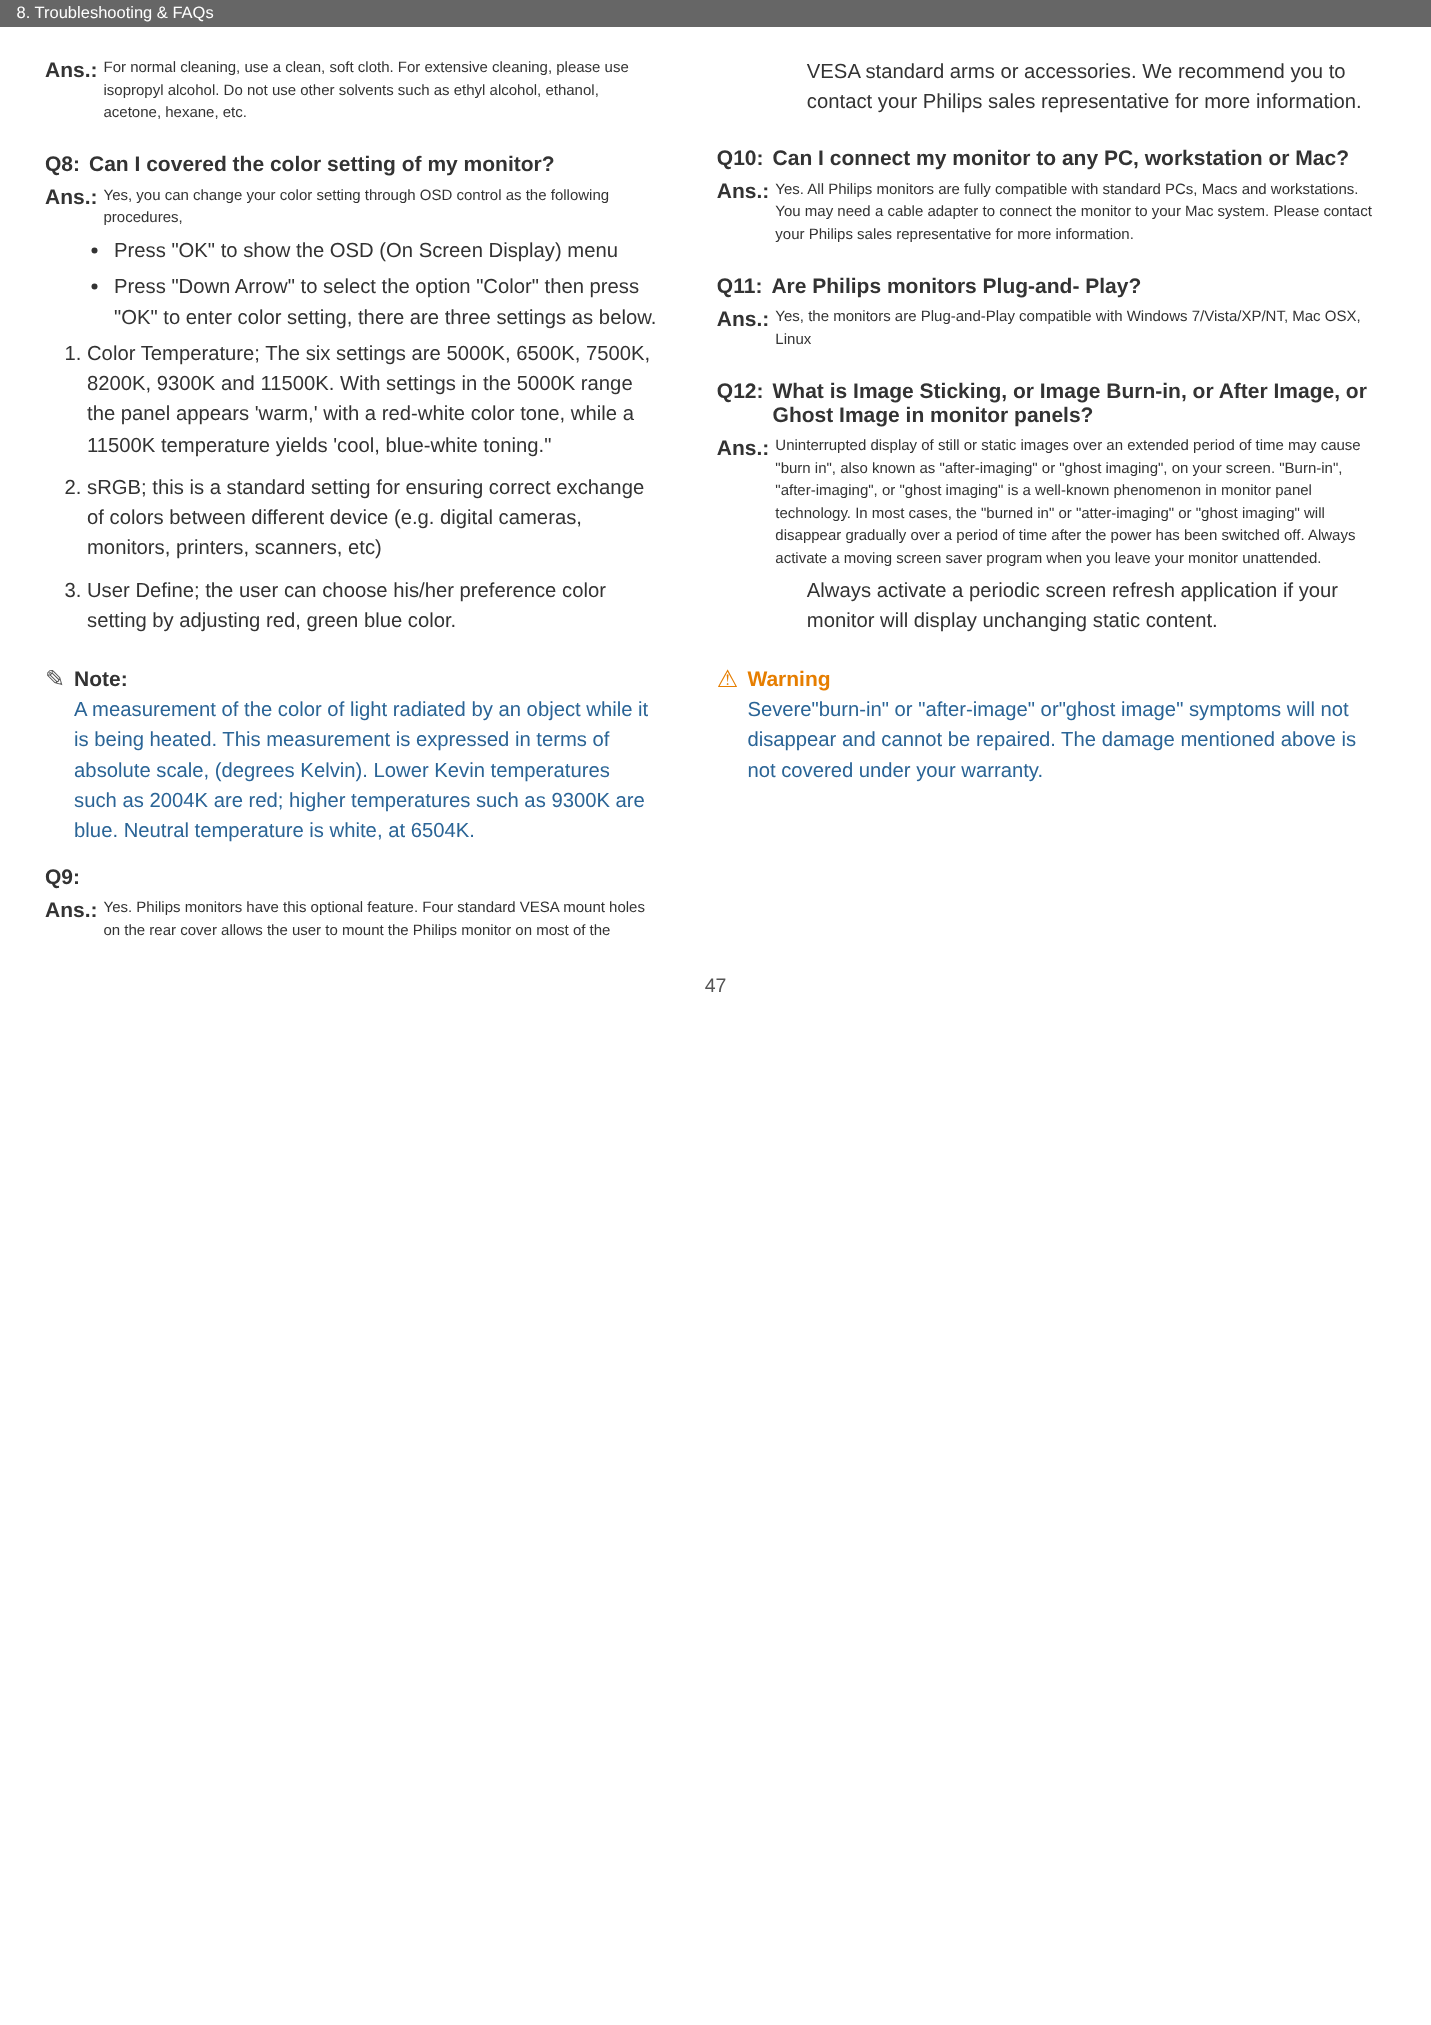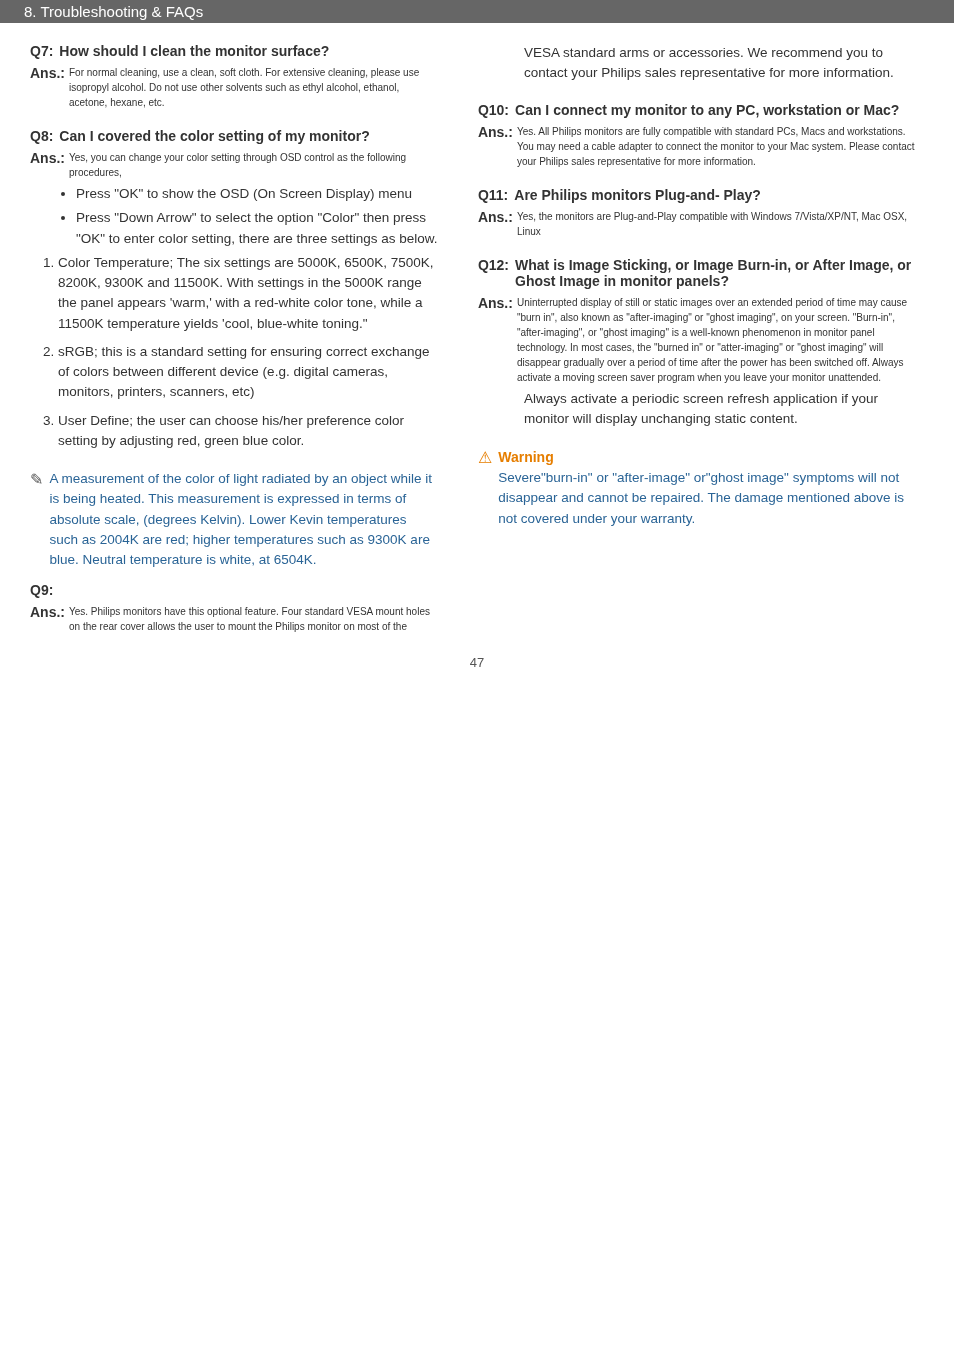--- a/index.html
+++ b/index.html
@@ -13,22 +13,22 @@
     }
     .page {
       width: 954px;
       min-height: 1350px;
       padding: 0;
       position: relative;
     }
     .header-bar {
       background: #666;
       color: #fff;
-      font-size: 15px;
-      padding: 3px 24px;
+      font-size: 11px;
+      padding: 3px 11px;
       margin-bottom: 20px;
     }
     .two-col {
       display: flex;
       gap: 0;
     }
     .col-left {
       width: 48%;
       padding: 0 20px 0 30px;
     }
@@ -61,21 +61,21 @@
     .a-label {
       font-weight: bold;
       font-size: 14px;
       white-space: nowrap;
     }
     .a-text {
       font-size: 10px;
       line-height: 1.5;
     }
     .a-indent {
-      margin-left: 46px;
+      margin-left: 60px;
       font-size: 13.5px;
       line-height: 1.5;
     }
     .bullet-list {
       margin-left: 46px;
       list-style: disc;
       font-size: 13.5px;
       line-height: 1.5;
     }
     .bullet-list li {
@@ -148,24 +148,20 @@
 
   <div class="header-bar">
     <span>8. Troubleshooting &amp; FAQs</span>
   </div>
 
   <div class="two-col">
 
     <div class="col-left">
 
       <div class="qa-block">
-        <div class="q-line">
-          <span class="q-label">Q7:</span>
-          <span class="q-text">How should I clean the monitor surface?</span>
-        </div>
         <div class="a-line">
           <span class="a-label">Ans.:</span>
           <span class="a-text">For normal cleaning, use a clean, soft cloth. For extensive cleaning, please use isopropyl alcohol. Do not use other solvents such as ethyl alcohol, ethanol, acetone, hexane, etc.</span>
         </div>
       </div>
 
       <div class="qa-block">
         <div class="q-line">
           <span class="q-label">Q8:</span>
           <span class="q-text">Can I covered the color setting of my monitor?</span>
@@ -181,20 +177,21 @@
         <ol class="numbered-list">
           <li><span>Color Temperature; The six settings are 5000K, 6500K, 7500K, 8200K, 9300K and 11500K. With settings in the 5000K range the panel appears 'warm,' with a red-white color tone, while a 11500K temperature yields 'cool, blue-white toning."</span></li>
           <li><span>sRGB; this is a standard setting for ensuring correct exchange of colors between different device (e.g. digital cameras, monitors, printers, scanners, etc)</span></li>
           <li><span>User Define; the user can choose his/her preference color setting by adjusting red, green blue color.</span></li>
         </ol>
       </div>
 
       <div class="note-block">
         <span class="note-icon">✎</span>
         <div class="note-content">
+          <div class="note-title">Note:</div>
           <div class="note-text-blue">A measurement of the color of light radiated by an object while it is being heated. This measurement is expressed in terms of absolute scale, (degrees Kelvin). Lower Kevin temperatures such as 2004K are red; higher temperatures such as 9300K are blue. Neutral temperature is white, at 6504K.</div>
         </div>
       </div>
 
       <div class="qa-block">
         <div class="q-line">
           <span class="q-label">Q9:</span>
         </div>
         <div class="a-line">
           <span class="a-label">Ans.:</span>

